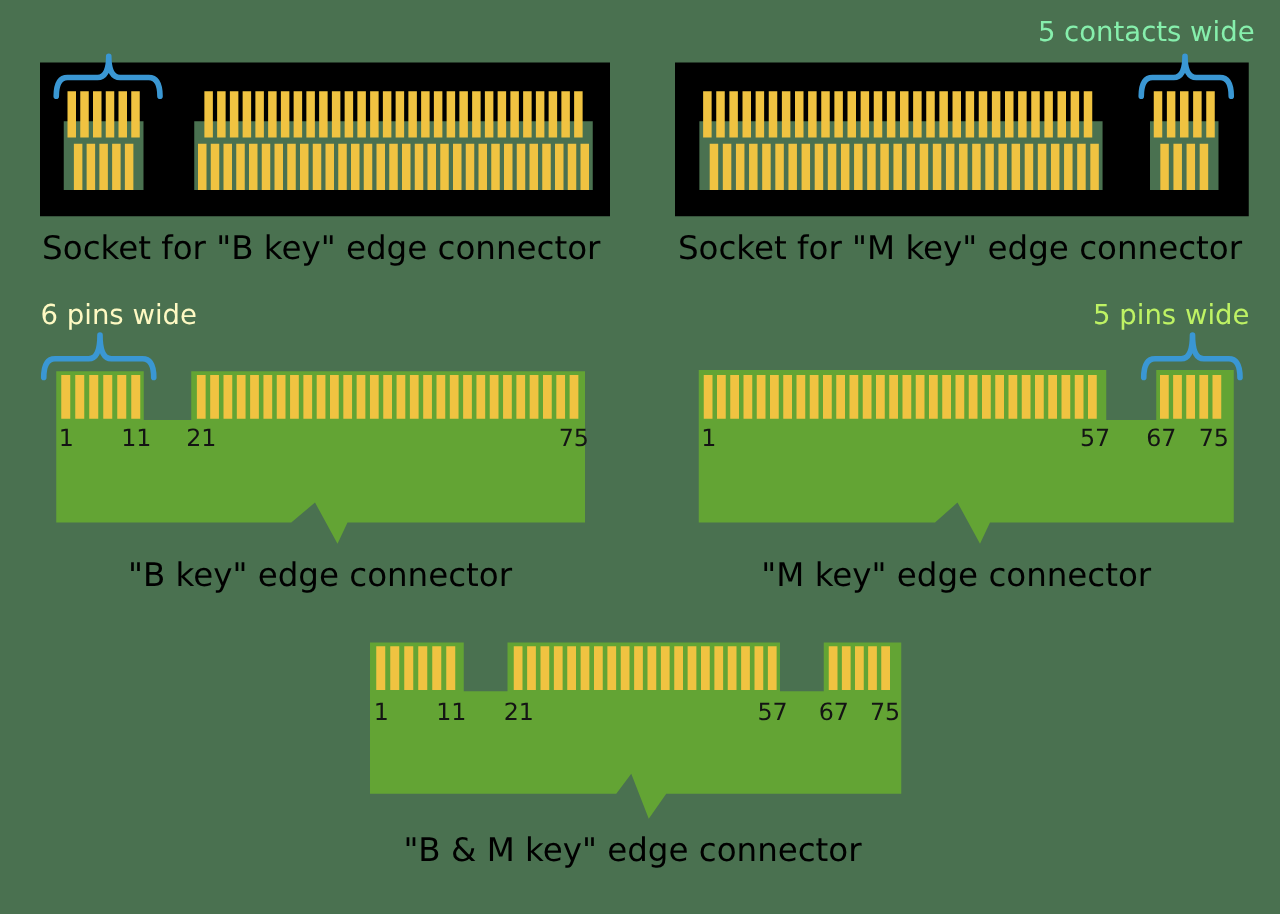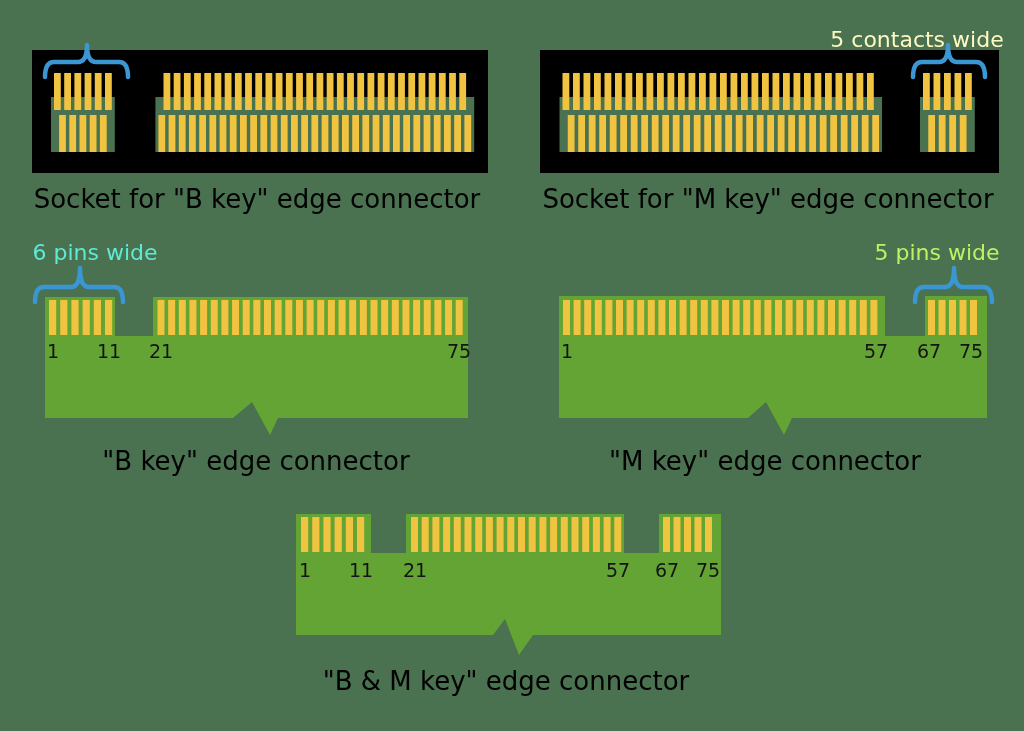--- a/index.html
+++ b/index.html
@@ -266,22 +266,22 @@
       <rect x="673.5" y="517" width="7" height="35" fill="#f0c341"></rect>
       <rect x="684" y="517" width="7" height="35" fill="#f0c341"></rect>
       <rect x="694.5" y="517" width="7" height="35" fill="#f0c341"></rect>
       <rect x="705" y="517" width="7" height="35" fill="#f0c341"></rect>
       <path d="M 45,77 Q 45,62 54,62 L 78,62 Q 87,62 87,45 Q 87,62 96,62 L 119,62 Q 128,62 128,77" fill="none" stroke="#3a97d3" stroke-width="4.5" stroke-linecap="round" stroke-linejoin="round"></path>
       <path d="M 913,77 Q 913,62 922,62 L 939,62 Q 948,62 948,45 Q 948,62 957,62 L 976,62 Q 985,62 985,77" fill="none" stroke="#3a97d3" stroke-width="4.5" stroke-linecap="round" stroke-linejoin="round"></path>
       <path d="M 35,302 Q 35,287 44,287 L 71,287 Q 80,287 80,268 Q 80,287 89,287 L 114,287 Q 123,287 123,302" fill="none" stroke="#3a97d3" stroke-width="4.5" stroke-linecap="round" stroke-linejoin="round"></path>
       <path d="M 915,302 Q 915,287 924,287 L 945,287 Q 954,287 954,268 Q 954,287 963,287 L 983,287 Q 992,287 992,302" fill="none" stroke="#3a97d3" stroke-width="4.5" stroke-linecap="round" stroke-linejoin="round"></path>
     </svg>
 
-  <div class="label callout" style="left: 917px; top: 16px; color: #fef9c3; margin-top: 13px;">5 contacts wide</div>
-  <div class="label callout" style="left: 95px; top: 242px; color: #5eead4;">6 pins wide</div>
+  <div class="label callout" style="left: 917px; top: 16px; color: #86efac;">5 contacts wide</div>
+  <div class="label callout" style="left: 95px; top: 242px; color: #fef9c3;">6 pins wide</div>
   <div class="label callout" style="left: 937px; top: 242px; color: #bef264;">5 pins wide</div>
 
   <div class="label title" style="left:257px;top:186px">Socket for "B key" edge connector</div>
   <div class="label title" style="left:768px;top:186px">Socket for "M key" edge connector</div>
   <div class="label title" style="left:256px;top:448px">"B key" edge connector</div>
   <div class="label title" style="left:765px;top:448px">"M key" edge connector</div>
   <div class="label title" style="left:506px;top:668px">"B &amp; M key" edge connector</div>
 
   <span class="label pinnum" style="left:53px;top:342px">1</span>
   <span class="label pinnum" style="left:109px;top:342px">11</span>

